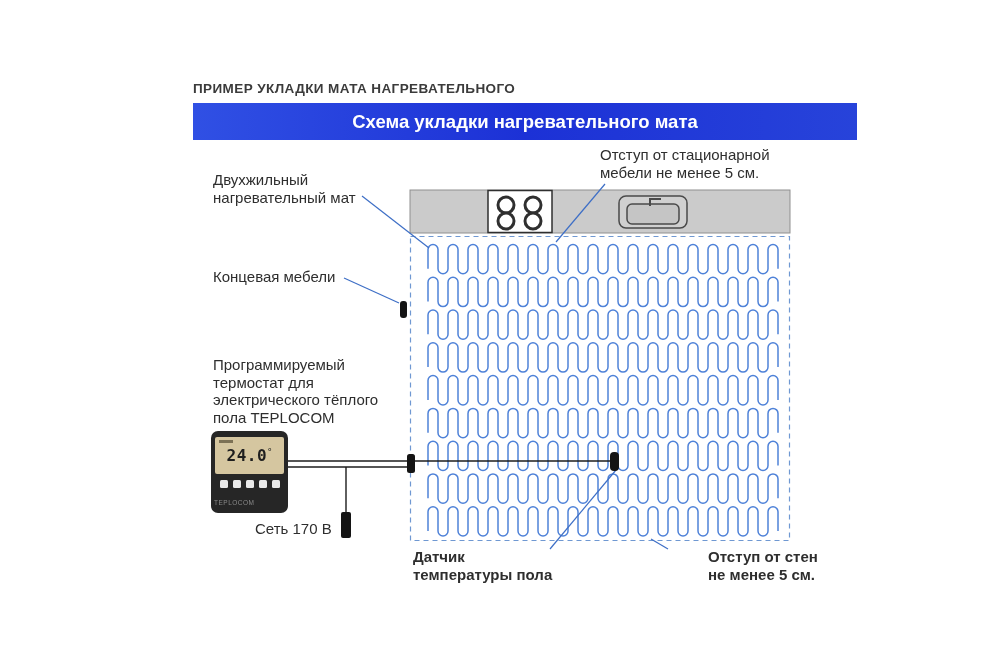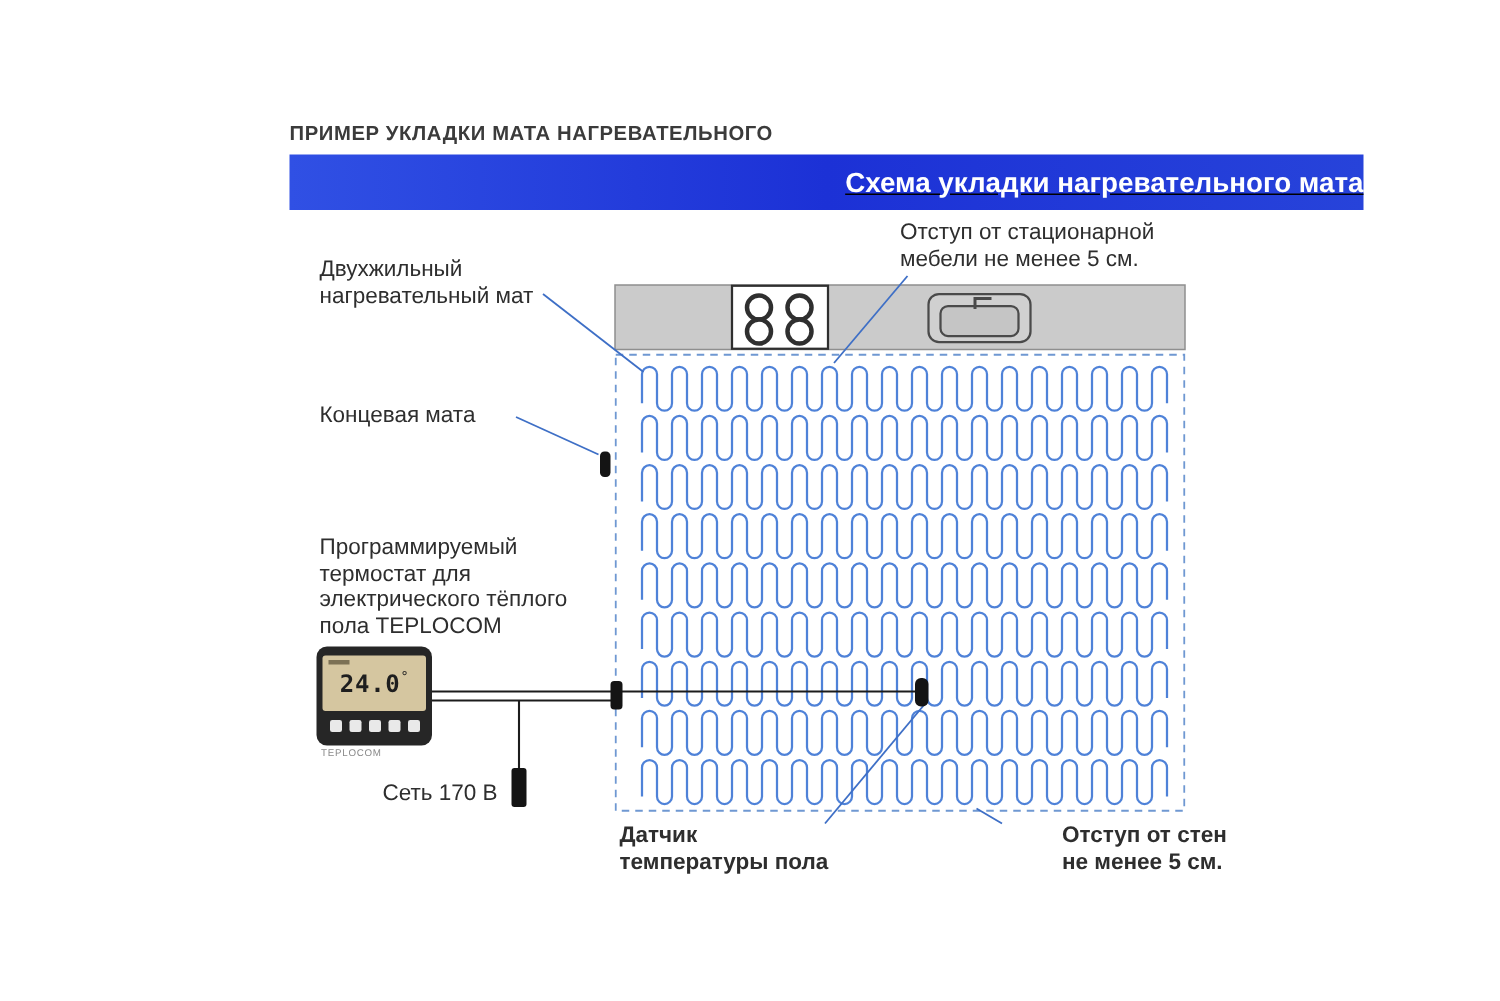--- a/index.html
+++ b/index.html
@@ -1,26 +1,26 @@
 <!DOCTYPE html>
 <html style="--banner-blue: #1c31d6; --mat-blue: #4f82d8; --leader-blue: #3e6fc6; --furniture-gray: #cbcbcb;"><head>
 <meta charset="utf-8">
 <style>
   html,body{margin:0;padding:0;background:#ffffff;}
   .page{position:relative;width:1000px;height:667px;background:#fff;overflow:hidden;
         font-family:"Liberation Sans",sans-serif;}
   .page-title{position:absolute;left:193px;top:66px;font-size:13.5px;font-weight:bold;
         letter-spacing:.4px;color:#3b3b3b;margin-top:15px;}
-  .banner{position:absolute;left:193px;top:103px;width:716px;height:37px;
+  .banner{position:absolute;left:193px;top:103px;width:664px;height:37px;
         background:linear-gradient(90deg,#3050e4 0%,var(--banner-blue,#1c31d6) 50%,#2743da 100%);
-        display:flex;align-items:center;justify-content:flex-end;text-decoration:underline;}
+        display:flex;align-items:center;justify-content:center;}
   .banner-text{color:#ffffff;font-size:18.5px;font-weight:bold;}
   .diagram-svg{position:absolute;left:0;top:0;width:1000px;height:667px;}
   .lbl{position:absolute;font-size:15px;line-height:17.5px;color:#2e2e2e;white-space:pre-line;}
-  .thermostat{position:absolute;left:211px;top:431px;width:77px;height:66px;background:#262626;
+  .thermostat{position:absolute;left:211px;top:431px;width:77px;height:82px;background:#262626;
         border-radius:7px;box-sizing:border-box;padding:6px 4px 5px;}
   .lcd{height:37px;background:#d5c6a0;border-radius:2px;position:relative;display:flex;
         align-items:center;justify-content:center;color:#1e1e1e;
         font-family:"DejaVu Sans Mono",monospace;}
   .lcd-ticks{position:absolute;left:4px;top:3px;width:14px;height:3px;background:#7c7155;}
   .lcd-value{font-size:16px;font-weight:bold;letter-spacing:.5px;}
   .lcd-unit{font-size:9px;position:relative;top:-4px;}
   .keys{display:flex;gap:5px;margin-top:6px;justify-content:center;}
   .key{width:8px;height:8px;background:#e9e9e9;border-radius:1.5px;display:inline-block;}
   .t-brand{position:absolute;left:214px;top:499px;font-size:6.5px;color:#8a8a8a;letter-spacing:.5px;}
@@ -91,21 +91,21 @@
       <span class="key"></span>
       <span class="key"></span>
     </div>
   </div>
   <div class="t-brand">TEPLOCOM</div>
 
   <div class="lbl" style="left:600px;top:146px;width:200px;">Отступ от стационарной
 мебели не менее 5 см.</div>
   <div class="lbl" style="left:213px;top:171px;width:180px;">Двухжильный
 нагревательный мат</div>
-  <div class="lbl" style="left:213px;top:268px;width:180px;">Концевая мата</div>
+  <div class="lbl" style="left:213px;top:268px;width:180px;">Концевая мебели</div>
   <div class="lbl" style="left:213px;top:356px;width:190px;">Программируемый
 термостат для
 электрического тёплого
 пола TEPLOCOM</div>
   <div class="lbl" style="left:255px;top:520px;width:110px;">Сеть 170 В</div>
   <div class="lbl" style="left:413px;top:548px;width:150px;font-weight:bold;">Датчик
 температуры пола</div>
   <div class="lbl" style="left:708px;top:548px;width:130px;font-weight:bold;">Отступ от стен
 не менее 5 см.</div>
 

